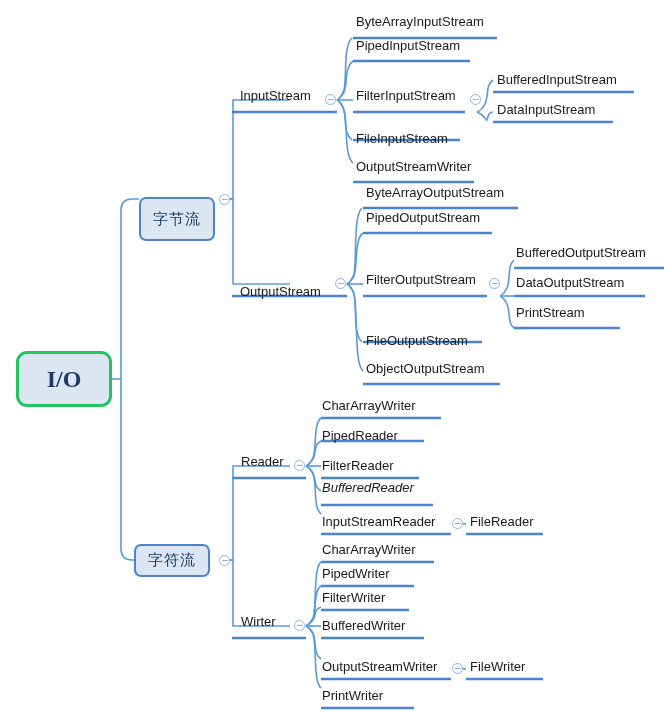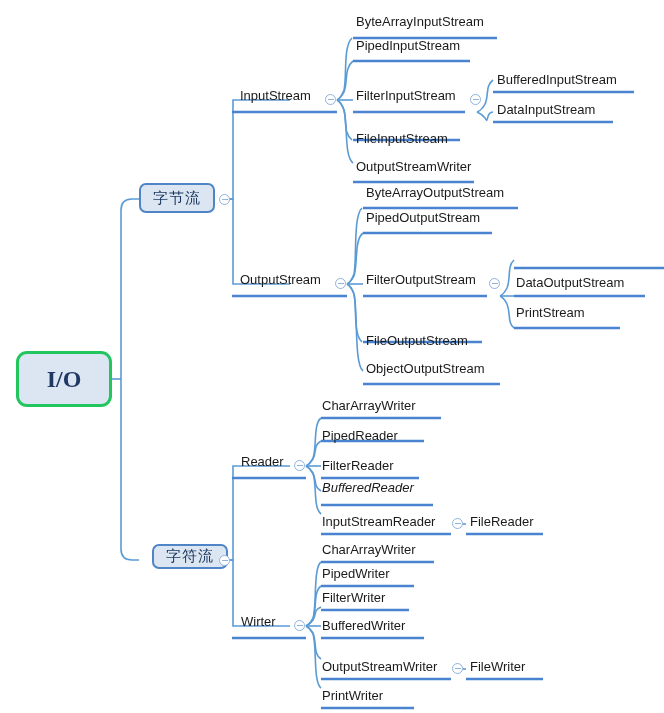--- a/index.html
+++ b/index.html
@@ -193,34 +193,34 @@
     </g>
     <g stroke="#4a84d0" stroke-width="2.6">
       <line x1="466" y1="679" x2="543" y2="679"></line>
     </g>
   </svg>
 
   <div class="root-node" style="left:16px;top:351px;width:96px;height:56px;font-size:24px;">
     <span>I/O</span>
   </div>
 
-  <div class="box-node" style="left:139px;top:183px;width:76px;height:30px;">
+  <div class="box-node" style="left:139px;top:197px;width:76px;height:44px;">
     <span>字节流</span>
   </div>
   <div class="toggle" style="left:219px;top:194px;"></div>
 
-  <div class="box-node" style="left:152px;top:544px;width:76px;height:25px;">
+  <div class="box-node" style="left:134px;top:544px;width:76px;height:33px;">
     <span>字符流</span>
   </div>
   <div class="toggle" style="left:219px;top:555px;"></div>
 
   <div class="txt-node" style="left:240px;top:88px;">InputStream</div>
   <div class="toggle" style="left:325px;top:94px;"></div>
 
-  <div class="txt-node" style="left:240px;top:272px;">OutputStream</div>
+  <div class="txt-node" style="left:240px;top:284px;">OutputStream</div>
   <div class="toggle" style="left:335px;top:278px;"></div>
 
   <div class="txt-node" style="left:241px;top:454px;">Reader</div>
   <div class="toggle" style="left:294px;top:460px;"></div>
 
   <div class="txt-node" style="left:241px;top:614px;">Wirter</div>
   <div class="toggle" style="left:294px;top:620px;"></div>
 
   <div class="txt-node" style="left:356px;top:14px;">ByteArrayInputStream</div>
   <div class="txt-node" style="left:356px;top:38px;">PipedInputStream</div>
@@ -232,20 +232,21 @@
   <div class="txt-node" style="left:497px;top:72px;">BufferedInputStream</div>
   <div class="txt-node" style="left:497px;top:102px;">DataInputStream</div>
 
   <div class="txt-node" style="left:366px;top:185px;">ByteArrayOutputStream</div>
   <div class="txt-node" style="left:366px;top:210px;">PipedOutputStream</div>
   <div class="txt-node" style="left:366px;top:272px;">FilterOutputStream</div>
   <div class="toggle" style="left:489px;top:278px;"></div>
   <div class="txt-node" style="left:366px;top:333px;">FileOutputStream</div>
   <div class="txt-node" style="left:366px;top:361px;">ObjectOutputStream</div>
 
+  <div class="txt-node" style="left:516px;top:245px;">BufferedOutputStream</div>
   <div class="txt-node" style="left:516px;top:275px;">DataOutputStream</div>
   <div class="txt-node" style="left:516px;top:305px;">PrintStream</div>
 
   <div class="txt-node" style="left:322px;top:398px;">CharArrayWriter</div>
   <div class="txt-node" style="left:322px;top:428px;">PipedReader</div>
   <div class="txt-node" style="left:322px;top:458px;">FilterReader</div>
   <div class="txt-node" style="left:322px;top:480px;font-style:italic;">BufferedReader</div>
   <div class="txt-node" style="left:322px;top:514px;">InputStreamReader</div>
   <div class="toggle" style="left:452px;top:518px;"></div>
   <div class="txt-node" style="left:470px;top:514px;">FileReader</div>

